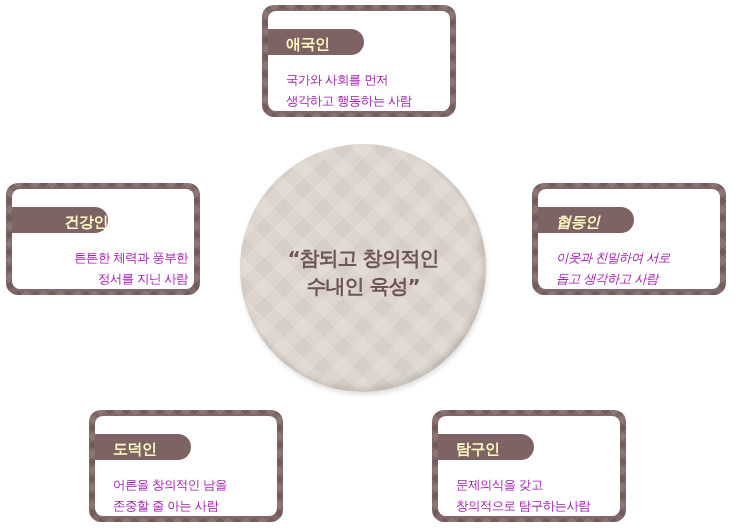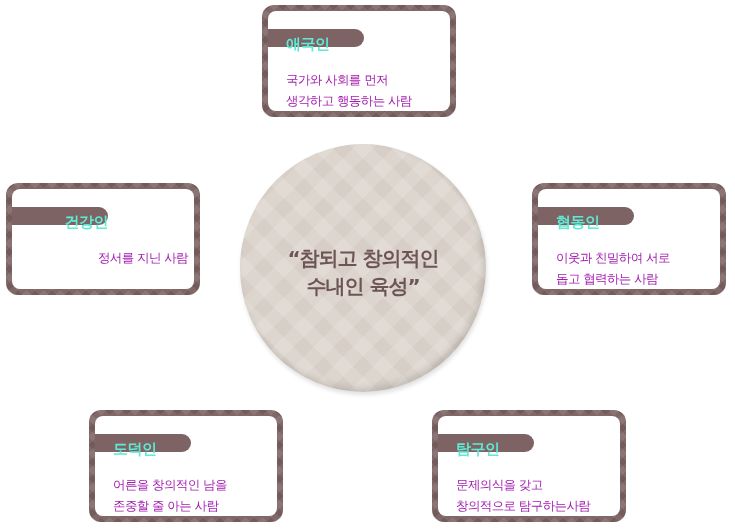--- a/index.html
+++ b/index.html
@@ -14,23 +14,23 @@
         repeating-linear-gradient(45deg, rgba(255,255,255,0.06) 0 6px, rgba(0,0,0,0.04) 6px 12px),
         repeating-linear-gradient(-45deg, rgba(255,255,255,0.06) 0 6px, rgba(0,0,0,0.04) 6px 12px),
         #7d6363;
       padding: 6px;
     }
     .card-inner {
       position: relative; width: 100%; height: 100%; background: #ffffff;
       border-radius: 8px; overflow: hidden;
     }
     .card-tag {
-      position: absolute; left: 0; top: 18px; height: 18px; width: 96px;
+      position: absolute; left: 0; top: 18px; height: 26px; width: 96px;
       background: #7d6363; border-radius: 0 15px 15px 0;
-      color: #5eead4; font-size: 15px; font-weight: bold; line-height: 30px;
+      color: #fef9c3; font-size: 15px; font-weight: bold; line-height: 30px;
       padding-left: 18px; box-sizing: border-box; letter-spacing: -0.5px;
     }
     .card-desc {
       position: absolute; left: 18px; top: 58px; right: 6px;
       color: #a21caf; font-size: 12.5px; line-height: 21px; letter-spacing: -0.6px;
     }
     .card-desc span { display: block; white-space: nowrap; }
     .circle {
       position: absolute; left: 240px; top: 144px; width: 246px; height: 248px;
       border-radius: 50%;
@@ -64,31 +64,32 @@
       <span>국가와 사회를 먼저</span>
       <span>생각하고 행동하는 사람</span>
     </div>
   </div>
 </div>
 
 <div class="card" style="left:6px; top:183px;text-align:right;">
   <div class="card-inner">
     <div class="card-tag">건강인</div>
     <div class="card-desc">
+      <span>튼튼한 체력과 풍부한</span>
       <span>정서를 지닌 사람</span>
     </div>
   </div>
 </div>
 
-<div class="card" style="left:532px; top:183px;">
+<div class="card" style="left:532px; top:183px;font-style:italic;">
   <div class="card-inner">
     <div class="card-tag">협동인</div>
     <div class="card-desc">
       <span>이웃과 친밀하여 서로</span>
-      <span>돕고 협력하는 사람</span>
+      <span>돕고 생각하고 사람</span>
     </div>
   </div>
 </div>
 
 <div class="card" style="left:89px; top:410px;">
   <div class="card-inner">
     <div class="card-tag">도덕인</div>
     <div class="card-desc">
       <span>어른을 창의적인 남을</span>
       <span>존중할 줄 아는 사람</span>

